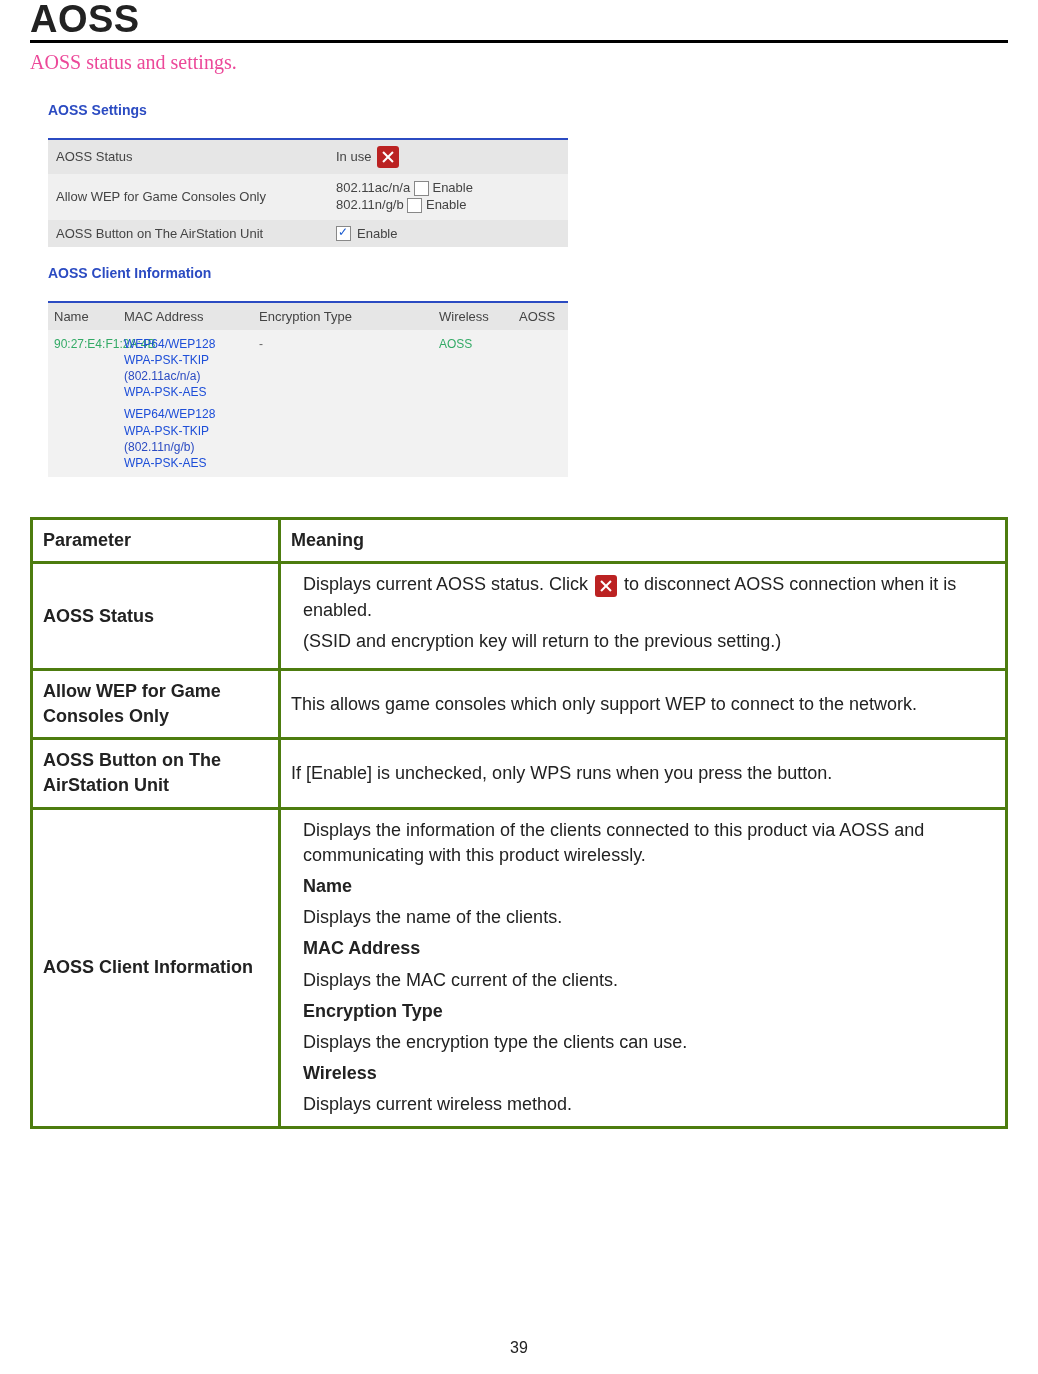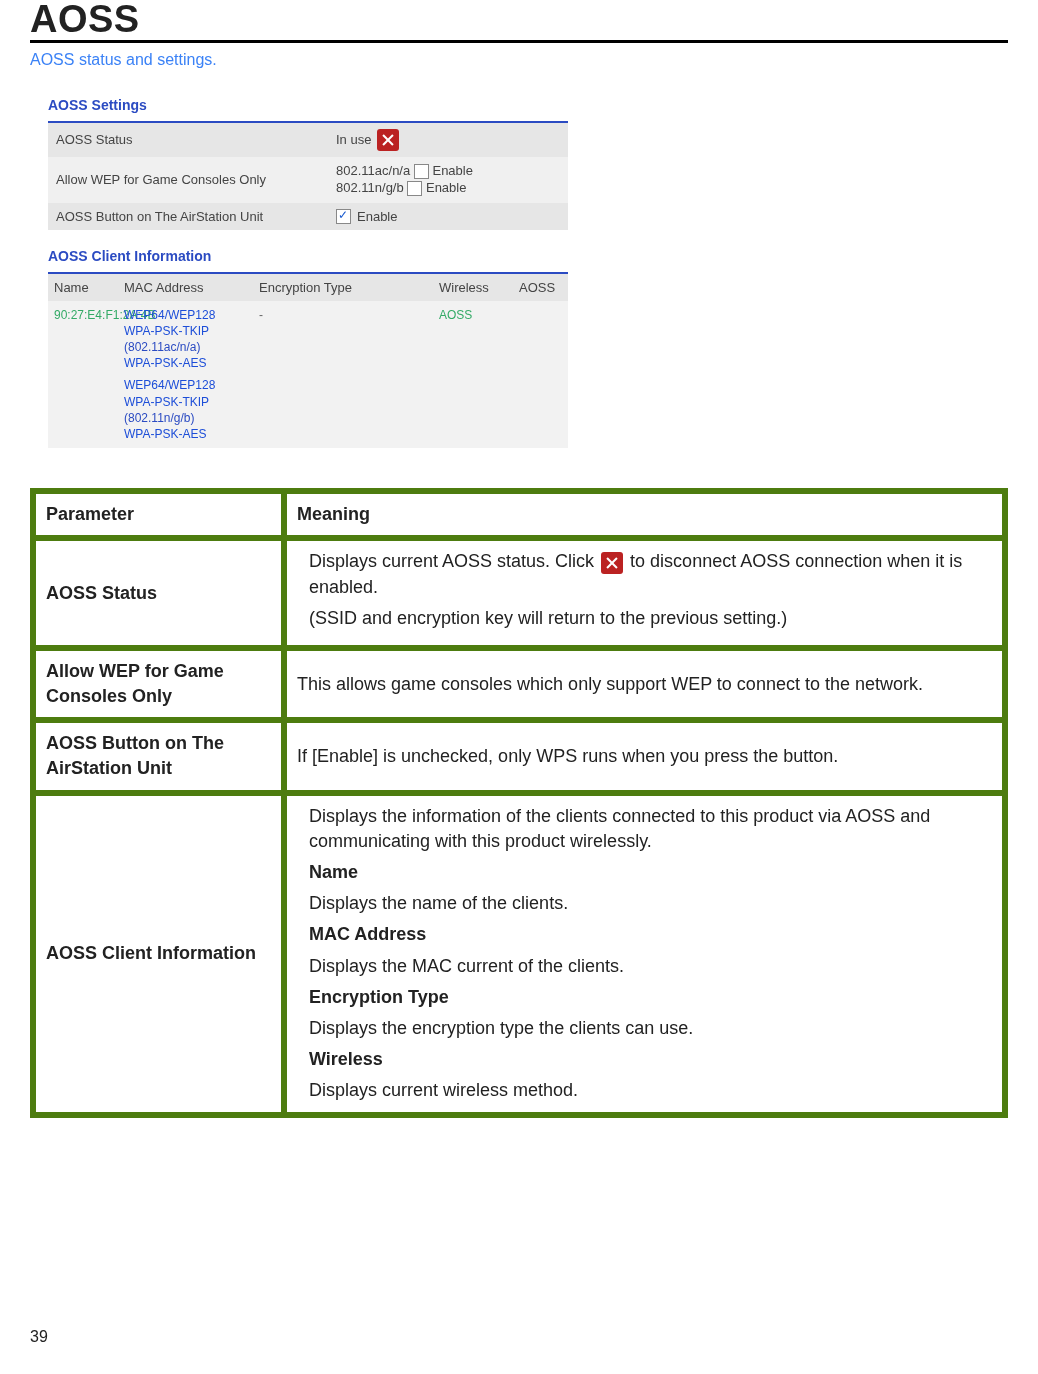--- a/index.html
+++ b/index.html
@@ -18,44 +18,45 @@
   h1.page-title {
     font-size: 38px;
     font-weight: 700;
     margin: 0;
     padding: 0;
     border-bottom: 3px solid #000;
     line-height: 1.05;
     letter-spacing: 0.5px;
   }
   .subtitle {
-    font-size: 16px;
+    font-size: 20px;
     margin: 8px 0 28px 0;
-    color: #3b82f6;
+    color: #ec4899;
+    font-family: Liberation Serif, serif;
   }
   h2.section-title {
     font-size: 24px;
     font-weight: 700;
     margin: 0 0 12px 0;
     color: #111;
   }
 
   
   .router-shot {
     margin: 0 0 40px 18px;
     width: 520px;
     font-family: Arial, sans-serif;
     font-size: 13px;
     color: #444;
   }
   .router-header {
     color: #2b4bc2;
     font-weight: bold;
     font-size: 14px;
-    padding-bottom: 8px;
+    padding-bottom: 20px;
     border-bottom: 2px solid #2b4bc2;
     margin-bottom: 0;
   }
   .settings-grid {
     display: grid;
     grid-template-columns: 280px 1fr;
     font-size: 13px;
   }
   .settings-grid .cell {
     padding: 6px 8px;
@@ -125,21 +126,21 @@
 
   
   table.doc-table {
     border-collapse: collapse;
     width: 100%;
     font-size: 18px;
     color: #222;
   }
   table.doc-table th,
   table.doc-table td {
-    border: 6px solid #4d7c0f;
+    border: 3px solid #4d7c0f;
     padding: 8px 10px;
     vertical-align: middle;
     text-align: left;
     line-height: 1.4;
   }
   table.doc-table th {
     font-weight: 700;
     background: #fff;
   }
   table.doc-table td.param {
@@ -165,21 +166,21 @@
     position: absolute;
     left: 50%; top: 50%;
     width: 2px; height: 14px;
     background: #fff;
     transform-origin: center;
   }
   .inline-aoss-icon::before { transform: translate(-50%,-50%) rotate(45deg); }
   .inline-aoss-icon::after  { transform: translate(-50%,-50%) rotate(-45deg); }
 
   .page-number {
-    text-align: left;
+    text-align: center;
     font-size: 16px;
     color: #222;
     margin-top: 210px;
   }
   .row-wrap { display: contents; }
 </style>
 </head>
 <body>
 
 <div class="page">

